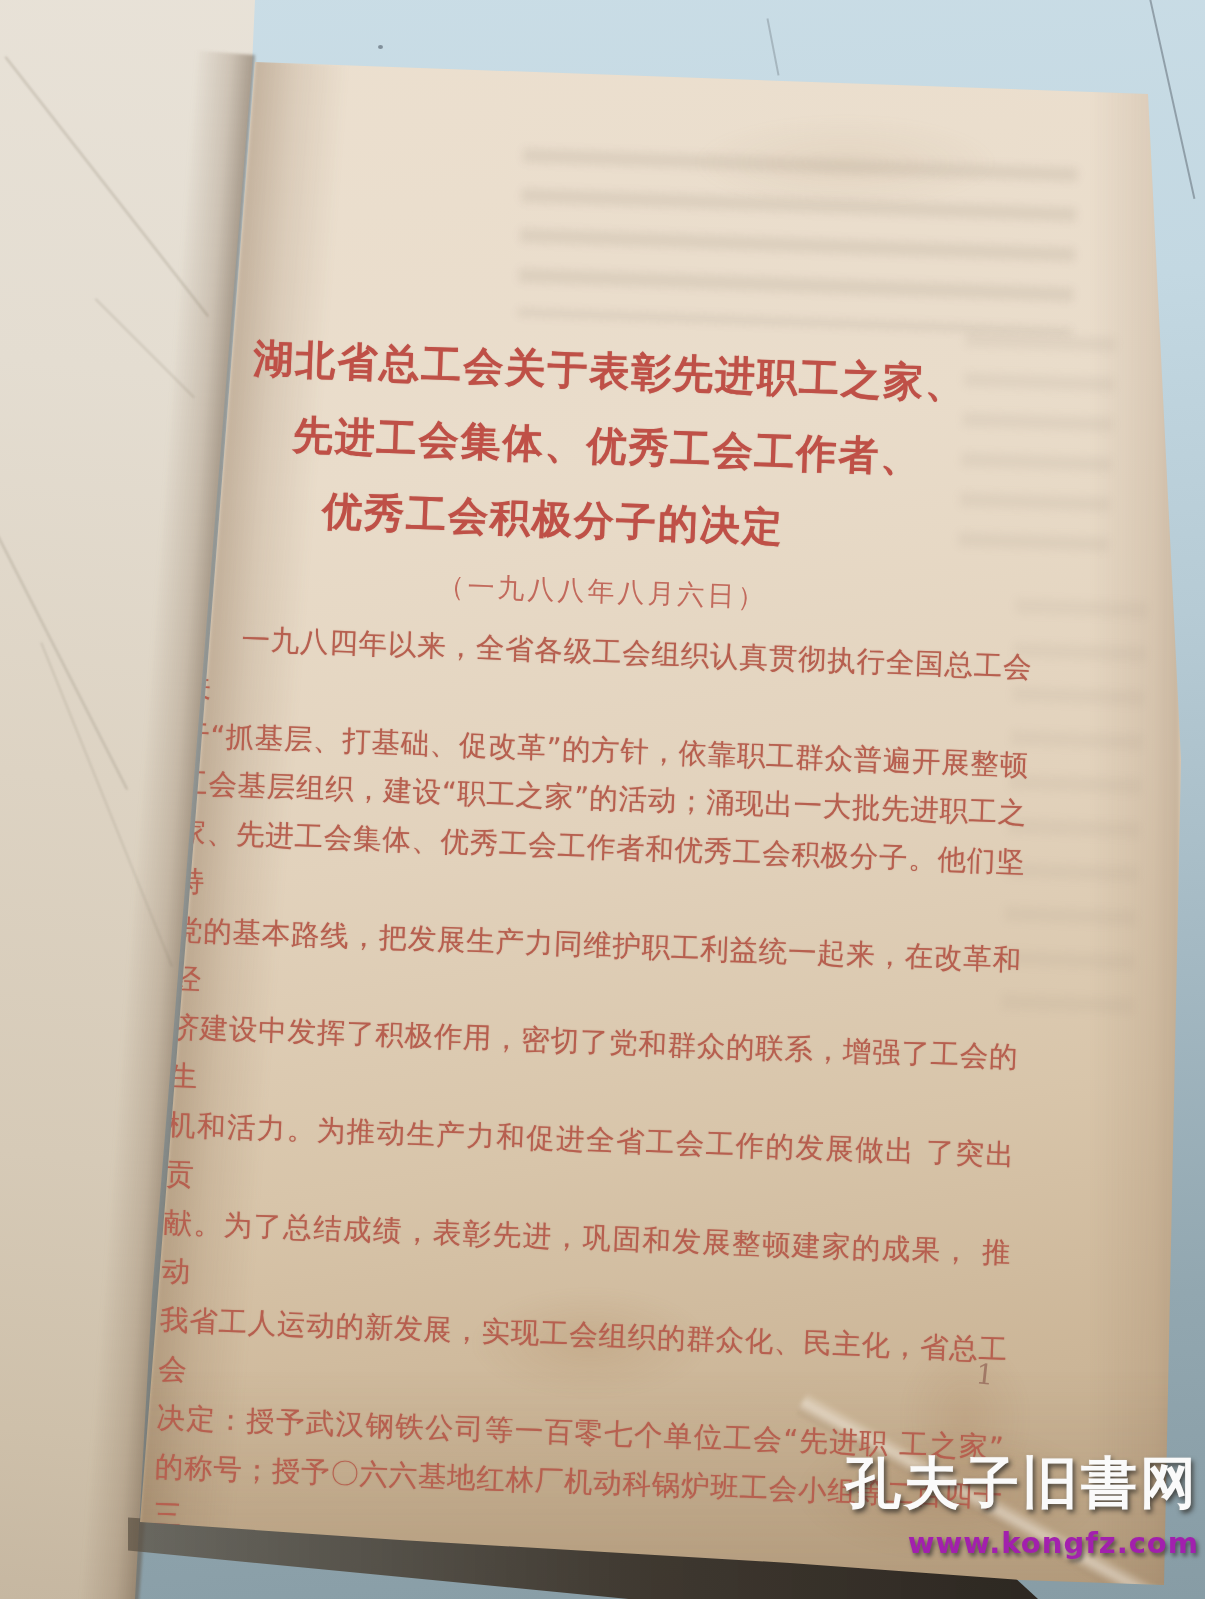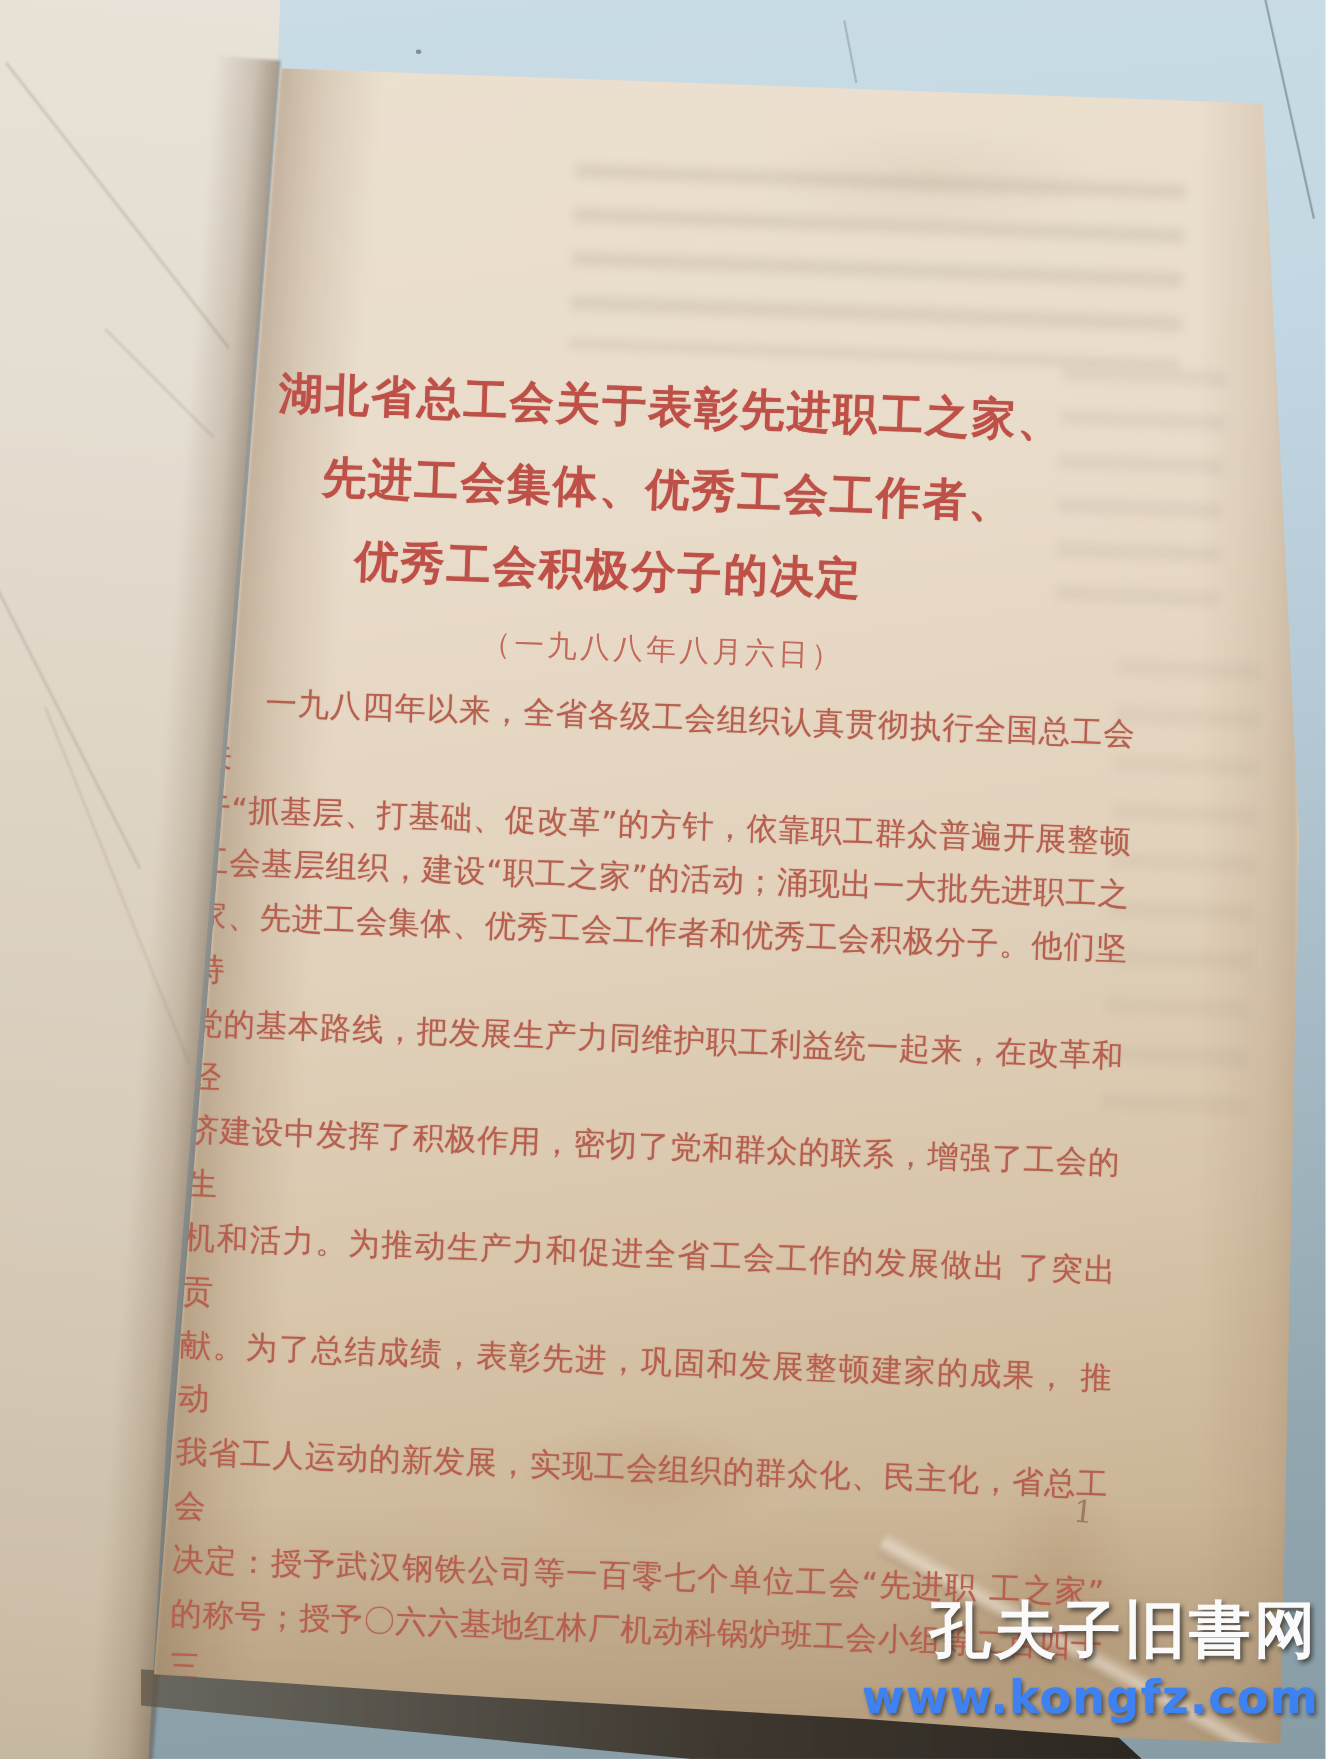--- a/index.html
+++ b/index.html
@@ -81,21 +81,21 @@
   .body-line{text-align:justify;text-align-last:justify;}
   .body-line.first{text-indent:2em;}
   .page-num{left:976px;top:1358px;font-size:28px;color:rgba(140,90,78,.65);transform:rotate(6deg);
     font-family:"DejaVu Serif",serif;}
 
   
   .wm{right:6px;top:1446px;text-align:right;z-index:40;}
   .wm-name{font-family:"DejaVu Serif",serif;font-size:56px;font-weight:bold;color:#fafafa;
     letter-spacing:3px;line-height:72px;white-space:nowrap;
     text-shadow:2px 3px 5px rgba(45,42,38,.8),0 0 2px rgba(255,255,255,.35);}
-  .wm-url{font-size:42px;font-weight:bold;color:#3b82f6;letter-spacing:1px;line-height:50px;opacity:.97;
+  .wm-url{font-size:29px;font-weight:bold;color:#a21caf;letter-spacing:1px;line-height:50px;opacity:.97;
     text-shadow:2px 3px 4px rgba(45,45,45,.7);white-space:nowrap;}
 </style>
 </head>
 <body>
 
 <div class="abs scratch-main"></div>
 <div class="abs scratch-faint"></div>
 <div class="abs speck"></div>
 
 <div class="cover abs">

